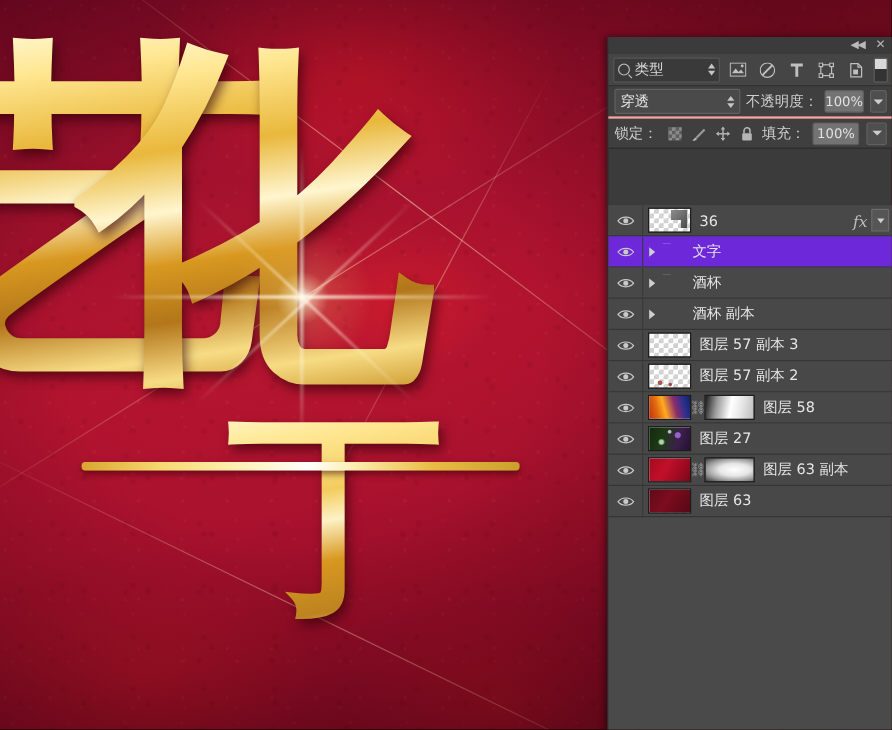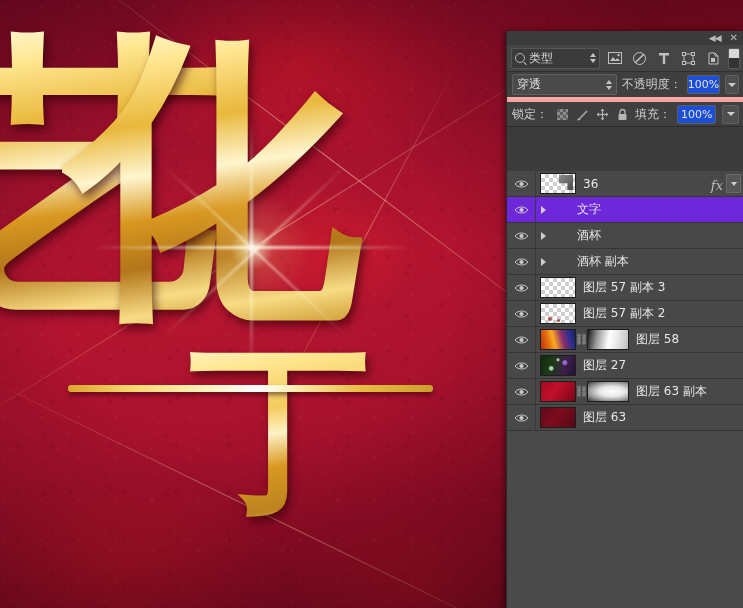--- a/index.html
+++ b/index.html
@@ -145,30 +145,30 @@
     color:#c0c0c0;cursor:pointer;border-radius:2px;
   }
   .fbtn svg{display:block;}
   .toggle-switch{
     margin-left:auto;width:10px;height:19px;border:1px solid #5a5a5a;border-radius:2px;
     background:linear-gradient(180deg,#d9d9d9 0 45%,#333 45% 100%);cursor:pointer;
   }
 
   .blendrow{
     height:25px;background:#3f3f3f;display:flex;align-items:center;padding:0 5px;gap:5px;
-    border-bottom:5px solid #fca5a5;
+    border-bottom:2px solid #fca5a5;
   }
   .blend-select{
     width:120px;height:19px;background:#4a4a4a;border:1px solid #606060;border-radius:2px;
     display:flex;align-items:center;padding:0 4px;cursor:pointer;
   }
   .blend-select .bl-label{flex:1;color:#e2e2e2;font-size:12px;line-height:19px;}
   .lbl{color:#cfcfcf;font-size:12px;white-space:nowrap;}
   .numbox{
-    width:38px;height:17px;background:#1d4ed8;border:1px solid #5d5d5d;border-radius:2px;
+    width:38px;height:17px;background:#737373;border:1px solid #5d5d5d;border-radius:2px;
     color:#e2e2e2;font-size:11px;line-height:17px;text-align:center;cursor:text;
   }
   .minicaret{
     width:15px;height:17px;background:#4e4e4e;border:1px solid #606060;border-radius:2px;
     display:flex;align-items:center;justify-content:center;cursor:pointer;
   }
   .minicaret i{width:0;height:0;border-left:4px solid transparent;border-right:4px solid transparent;border-top:4px solid #cdcdcd;}
 
   .lockrow{
     height:24px;background:#3f3f3f;display:flex;align-items:center;padding:0 5px;gap:6px;

